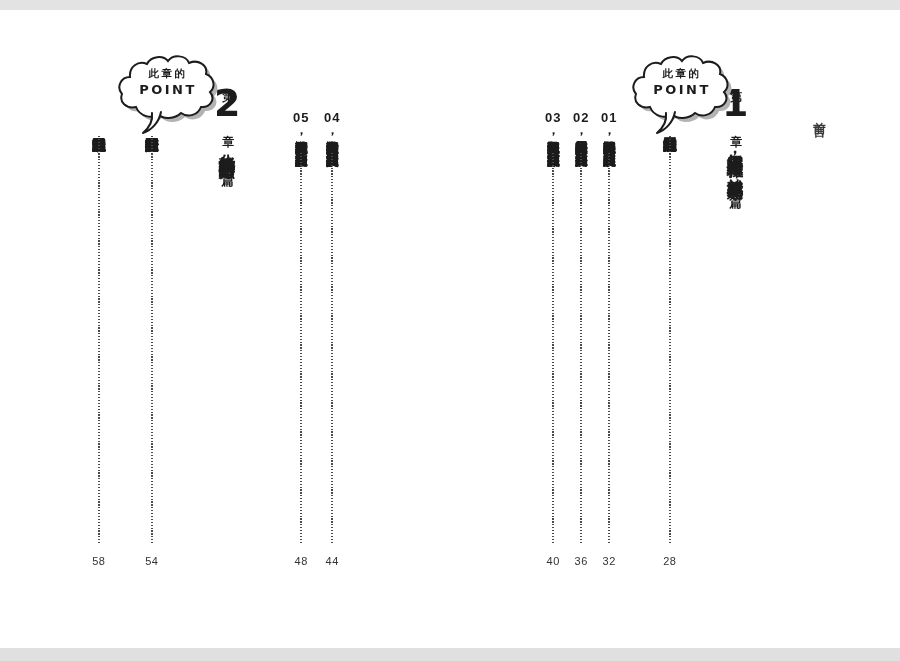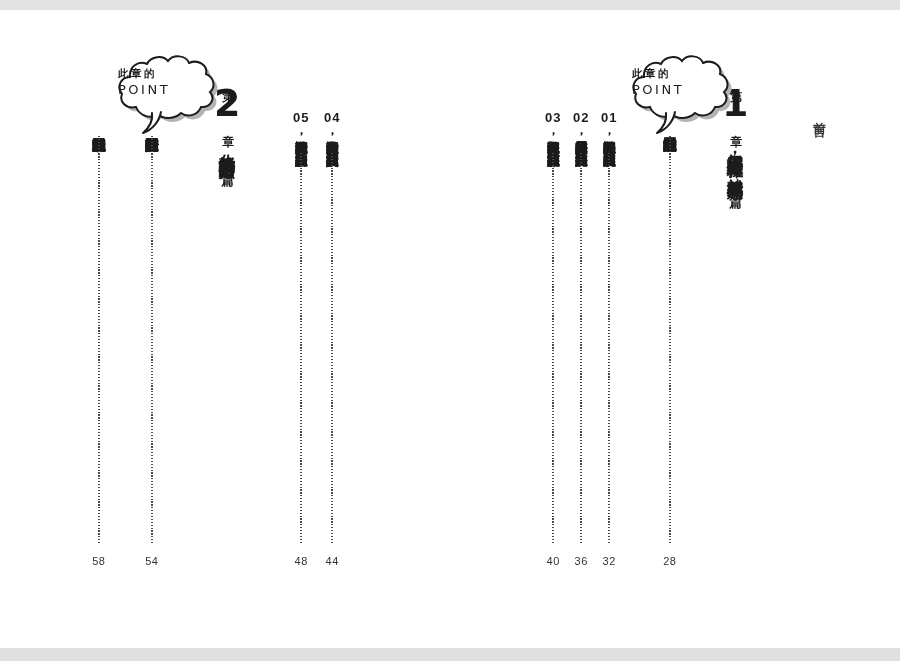--- a/index.html
+++ b/index.html
@@ -51,24 +51,24 @@
   }
   .ch-title{font-size:16.5px;font-weight:800;letter-spacing:1px;line-height:1;margin-top:16px;}
   .ch-tag{font-size:13px;font-weight:800;margin-top:14px;}
 
   .preface{font-size:12.5px;font-weight:600;color:#3a3a3a;letter-spacing:2px;line-height:1.15;}
 
   
   .cloud{position:absolute;width:100px;height:84px;}
   .cloud svg{position:absolute;left:0;top:0;}
   .cloud-label{
-    position:absolute;left:0;top:13px;width:100px;line-height:1;
+    position:absolute;left:0;top:13px;width:100px;text-align:center;line-height:1;
   }
   .cloud-label .l1{font-size:10.5px;font-weight:700;letter-spacing:2.5px;display:block;margin-bottom:4px;}
-  .cloud-label .l2{font-size:13px;font-weight:400;letter-spacing:2.5px;display:block;
+  .cloud-label .l2{font-size:13px;font-weight:700;letter-spacing:2.5px;display:block;
     font-family:"DejaVu Sans","Liberation Sans",sans-serif;}
 </style>
 </head>
 <body>
 
 <div class="page">
   <div class="edge top"></div>
   <div class="edge bottom"></div>
 
   <div class="vcol preface" style="left:812px;top:112px;">前言</div>

